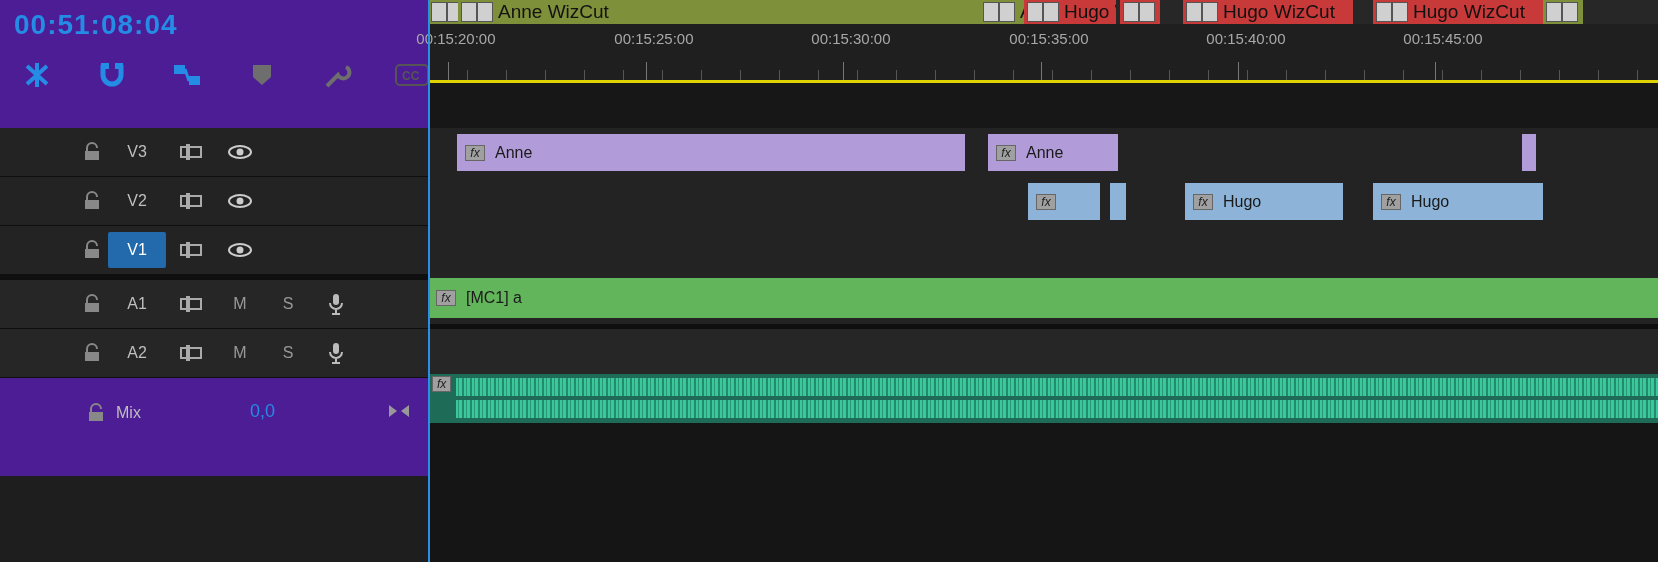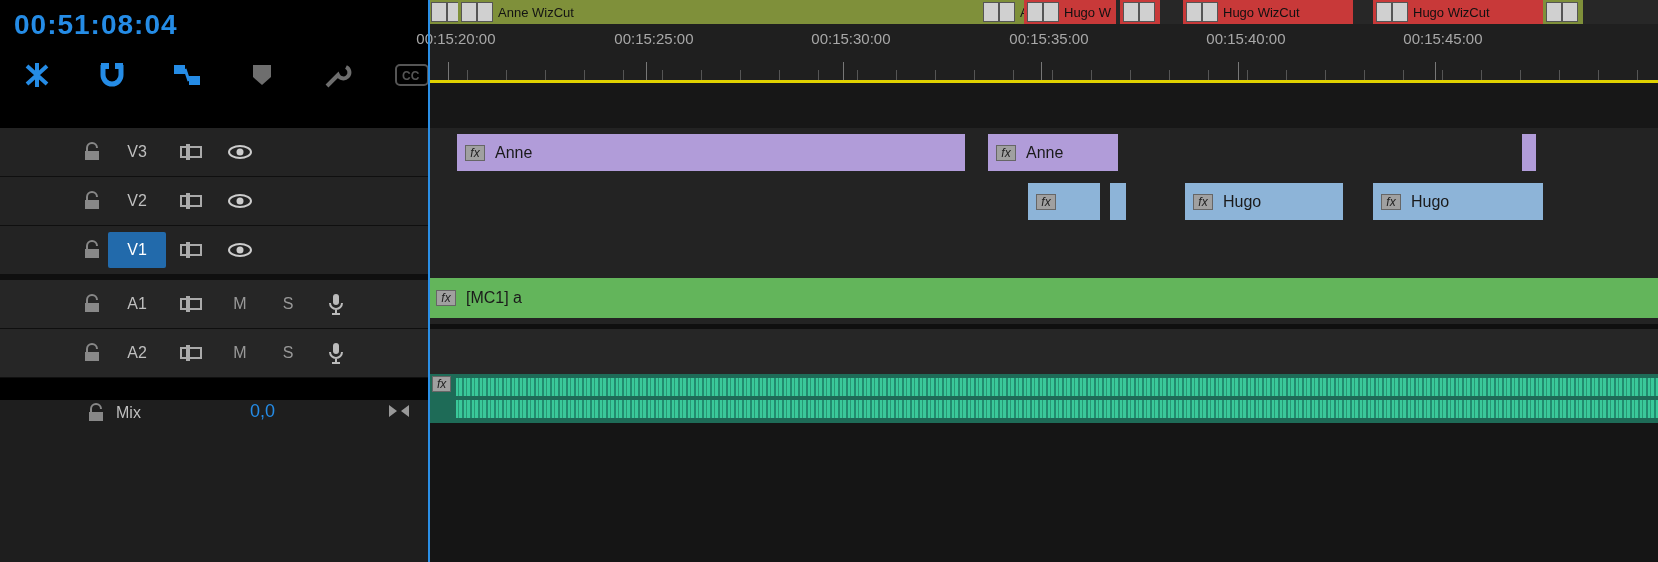--- a/index.html
+++ b/index.html
@@ -7,22 +7,22 @@
     width: 1658px; height: 562px;
     background: #1e1e1e;
     font-family: "Segoe UI", Arial, sans-serif;
     font-size: 15px; color: #c8c8c8;
     overflow: hidden;
     position: relative;
   }
 
   
   .left-panel {
-    position: absolute; left:0; top:0; width:428px; height:400px;
-    background:#000000;
+    position: absolute; left:0; top:0; width:428px; height:476px;
+    background:#4c1d95;
   }
   .timecode-row { height:50px; display:flex; align-items:center; padding-left:14px; }
   .timecode {
     color:#258CE6; font-size:28px; font-weight:600; letter-spacing:1px;
     font-family:"Segoe UI", Arial, sans-serif;
   }
   .tools-row { height:50px; display:flex; align-items:center; gap:44px; padding-left:22px; }
   .tool-btn { width:32px; height:32px; display:flex; align-items:center; justify-content:center; }
   .tool-btn svg { display:block; }
 
@@ -60,21 +60,21 @@
   }
   .timeline::before {
     content:""; position:absolute; left:0; top:0; bottom:0; width:1px;
     background:#0a0a0a;
   }
 
   
   .markers-strip { position:absolute; top:0; left:0; right:0; height:24px; background:#272727; }
   .marker {
     position:absolute; top:0; height:24px; display:flex; align-items:center;
-    font-size:13px; color:#131313; padding-left:40px; overflow:hidden; white-space:nowrap;
+    font-size:19px; color:#131313; padding-left:40px; overflow:hidden; white-space:nowrap;
   }
   .marker::before{
     content:""; position:absolute; left:3px; top:2px; width:14px; height:18px;
     background:#d0d0d0; border:1px solid #555;
   }
   .marker::after{
     content:""; position:absolute; left:19px; top:2px; width:14px; height:18px;
     background:#d0d0d0; border:1px solid #555;
   }
   .marker.green { background:#7f903a; }

